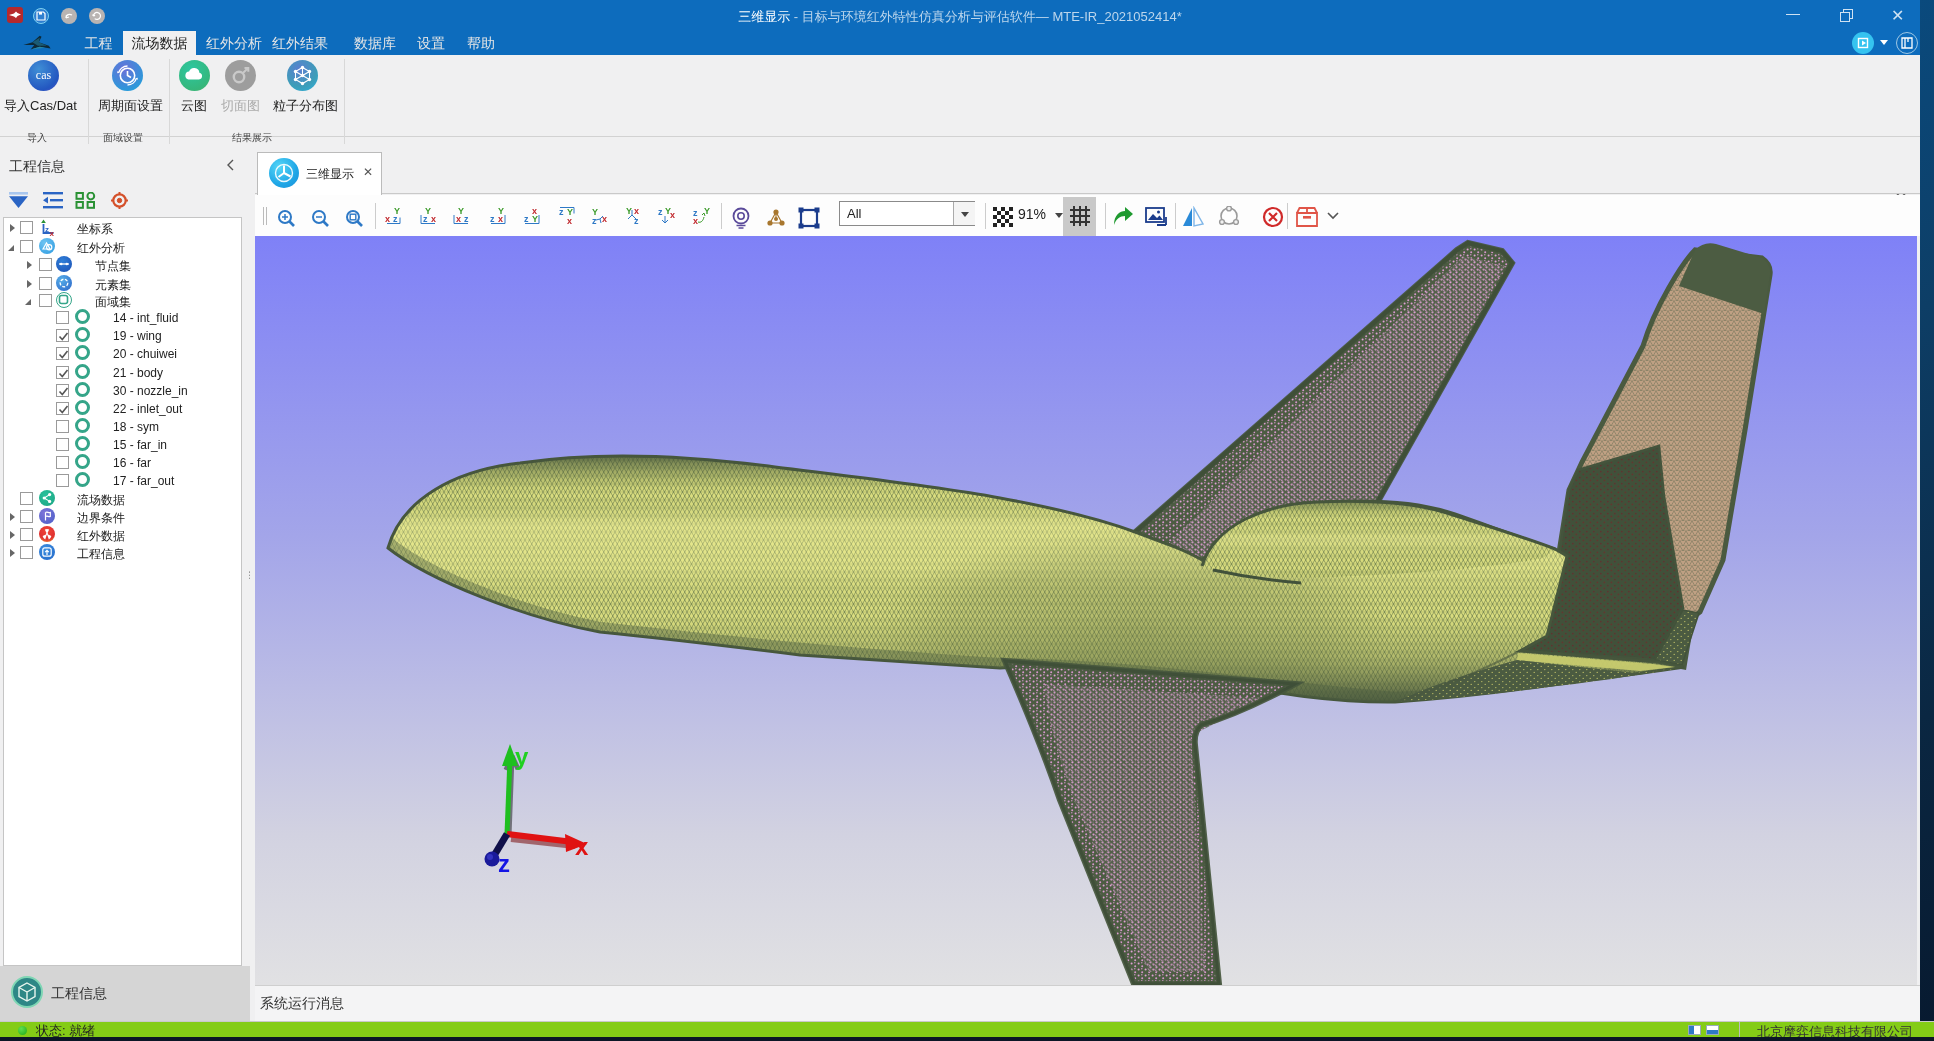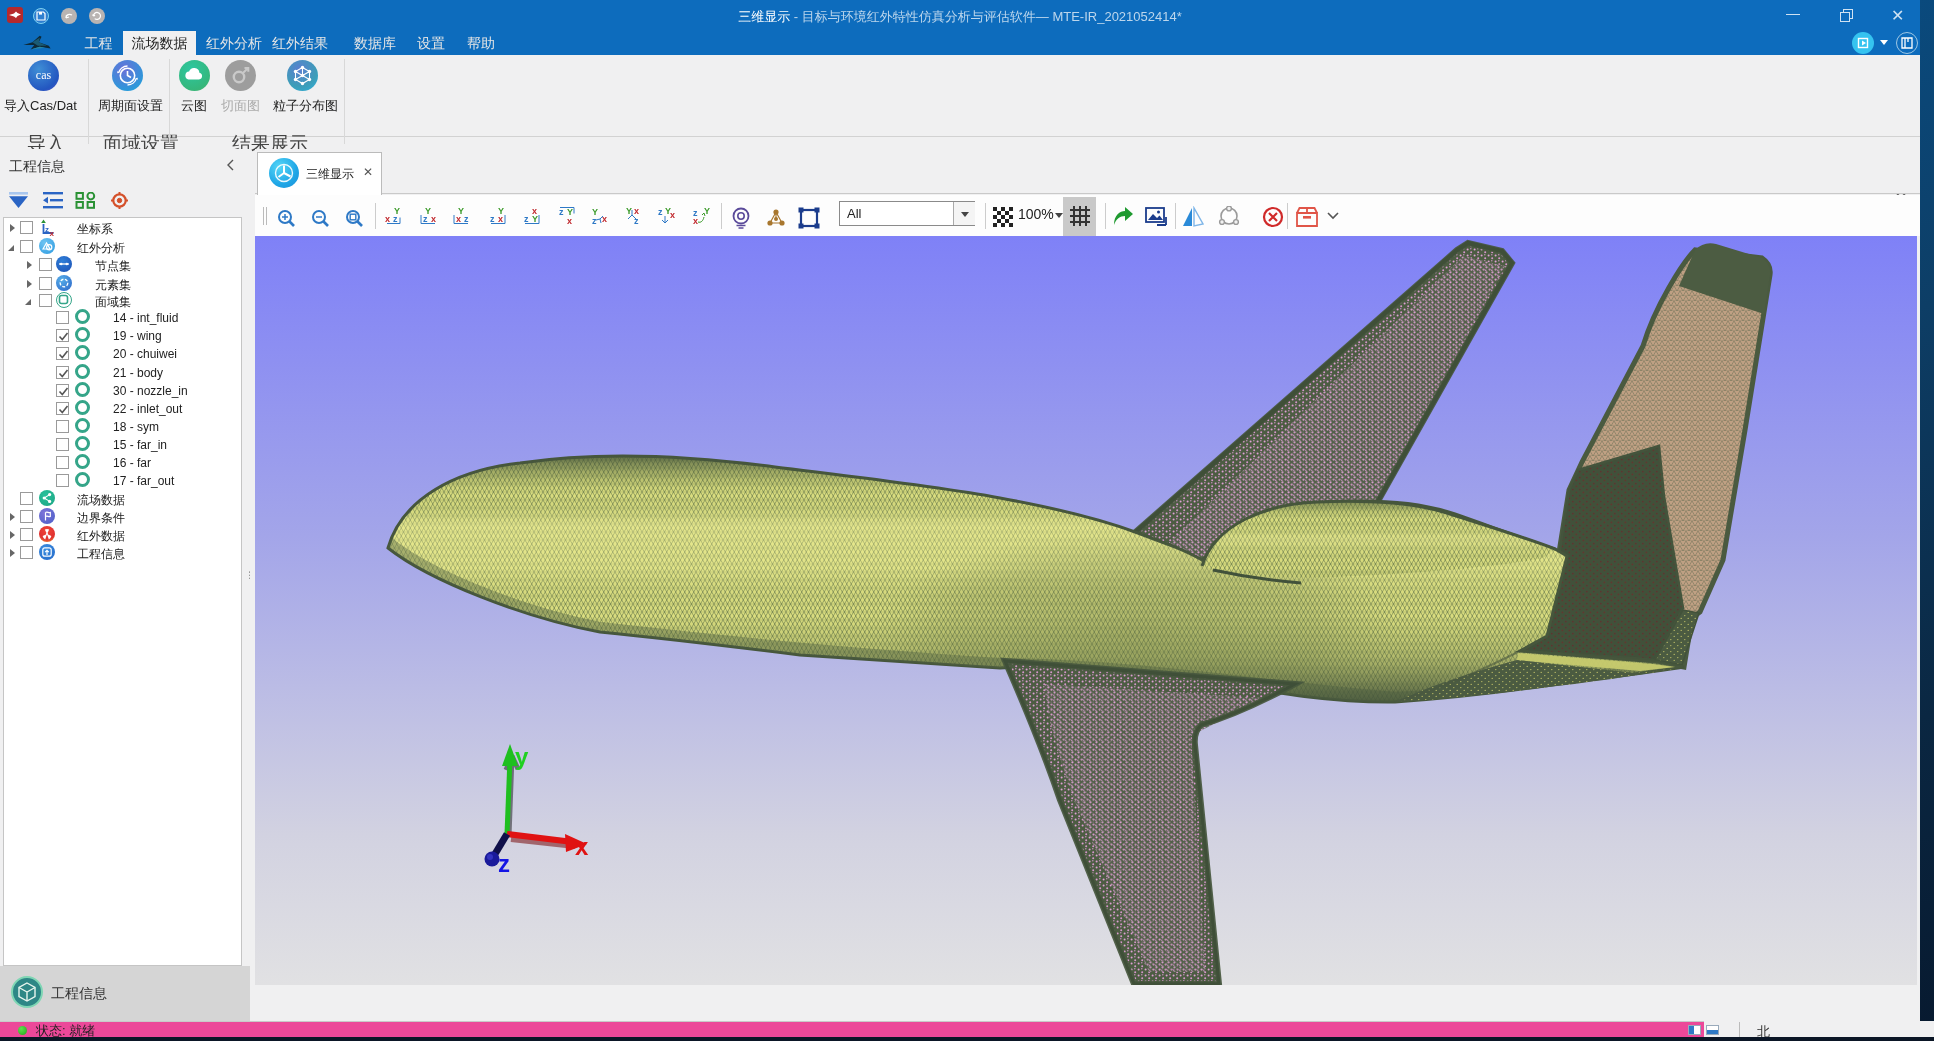--- a/index.html
+++ b/index.html
@@ -10,31 +10,31 @@
 #tabrow{left:0;top:31px;width:1920px;height:24px;background:#0d6cbd}
 .ttl{color:#fff;font-size:13px}
 .ttl2{color:#bcd6ec;font-size:13px}
 .wbtn{color:#cfe2f2;font-size:14px;line-height:31px}
 .menutab{color:#e5e5e5;font-size:14px;line-height:24px}
 .menutab.act{background:#f0f0f1;color:#222}
 
 #ribbon{left:0;top:55px;width:1920px;height:82px;background:#f0f0f1;border-bottom:1px solid #d2d2d2}
 .ric{width:31px;height:31px;border-radius:50%;position:absolute;top:5px}
 .rlabel{position:absolute;top:42px;font-size:13px;color:#222;white-space:nowrap;text-align:left}
-.rgl{position:absolute;top:76px;font-size:19px;color:#444;white-space:nowrap}
+.rgl{position:absolute;top:76px;font-size:10px;color:#444;white-space:nowrap}
 .rsep{position:absolute;top:4px;width:1px;height:85px;background:#d8d8d8}
 
 #lpanel{left:0;top:149px;width:250px;height:872px;background:#f0f0f1}
 #ptitle{left:9px;top:158px;font-size:14px;color:#333}
 #tree{left:3px;top:217px;width:239px;height:749px;background:#fff;border:1px solid #c5c5c5}
 .trow{position:absolute;left:0;height:18px;width:235px;font-size:12px;color:#222}
 .cb{position:absolute;width:13px;height:13px;border:1px solid #9a9a9a;background:#fff;top:2px}
 .exp{position:absolute;top:5px;width:0;height:0}
 #lbottom{left:0;top:966px;width:250px;height:55px;background:#d5d5d5}
-#statusbar{left:0;top:1021px;width:1704px;height:16px;background:#ec4899;border-top:1px solid #c9c9c9}
+#statusbar{left:0;top:1021px;width:1934px;height:16px;background:#84cc16;border-top:1px solid #c9c9c9}
 #botstrip{left:0;top:1037px;width:1934px;height:4px;background:#0b1626}
 #rstrip{left:1920px;top:0;width:14px;height:1021px;background:linear-gradient(160deg,#0a4a7d 0%,#0d3e66 30%,#0a2742 70%,#071a30 100%)}
 
 #tabbar2{left:255px;top:149px;width:1665px;height:45px;background:#f0f0f1;border-bottom:1px solid #c9c9c9}
 #vtab{left:257px;top:152px;width:125px;height:43px;background:#fff;border:1px solid #bbb;border-bottom:none}
 #toolbar{left:255px;top:195px;width:1665px;height:41px;background:#fdfdfd}
 #viewport{left:255px;top:236px;width:1662px;height:749px}
 #msgbar{left:255px;top:985px;width:1665px;height:36px;background:#f4f4f5;border-top:1px solid #cfcfcf}
 </style></head>
 <body>
@@ -496,21 +496,21 @@
           <rect x="0" y="8" width="4" height="4"></rect>
           <rect x="8" y="8" width="4" height="4"></rect>
           <rect x="16" y="8" width="4" height="4"></rect>
           <rect x="4" y="12" width="4" height="4"></rect>
           <rect x="12" y="12" width="4" height="4"></rect>
           <rect x="0" y="16" width="4" height="4"></rect>
           <rect x="8" y="16" width="4" height="4"></rect>
           <rect x="16" y="16" width="4" height="4"></rect>
         </g>
       </svg>
-    <div class="abs" style="left:763px;top:11px;font-size:14px;color:#222">100%</div>
+    <div class="abs" style="left:763px;top:11px;font-size:14px;color:#222">91%</div>
     <div class="abs" style="left:800px;top:18px;width:0;height:0;border-left:4px solid transparent;border-right:4px solid transparent;border-top:5px solid #444"></div>
     <div class="abs" style="left:808px;top:2px;width:33px;height:39px;background:#c9c9c9">
       <svg style="margin:9px 0 0 7px" width="20" height="20" viewBox="0 0 20 20">
           <g stroke="#333" stroke-width="2">
             <path d="M4 0v20M10 0v20M16 0v20M0 4h20M0 10h20M0 16h20"></path>
           </g>
         </svg>
     </div>
     <div class="abs" style="left:850px;top:8px;width:1px;height:26px;background:#ccc"></div>
     <svg class="abs" style="left:857px;top:12px" width="22" height="20" viewBox="0 0 22 20">
@@ -677,20 +677,23 @@
       <line x1="252" y1="598" x2="318" y2="606" stroke="#e01212" stroke-width="6"></line>
       <path d="M332 608 L310 598 L311 616 Z" fill="#e01212"></path>
       <text x="320" y="619" fill="#e01212" font-size="24" font-weight="bold" font-family="Liberation Sans">x</text>
       <line x1="252" y1="598" x2="240" y2="618" stroke="#10104a" stroke-width="7"></line>
       <circle cx="237" cy="623" r="7.5" fill="#1a1a9a"></circle>
       <circle cx="235" cy="621" r="3" fill="#3a3ac8" opacity="0.8"></circle>
       <text x="243" y="636" fill="#1515e5" font-size="24" font-weight="bold" font-family="Liberation Sans">z</text>
     </g>
   </svg>
   </div>
+  <div class="abs" id="msgbar">
+      <div class="abs" style="left:5px;top:9px;font-size:14px;color:#333">系统运行消息</div>
+    </div>
   <div class="abs" id="statusbar">
     <div class="abs" style="left:18px;top:4px;width:9px;height:9px;border-radius:50%;background:radial-gradient(circle at 35% 30%,#5fdf4f,#1fa818)"></div>
     <div class="abs" style="left:36px;top:0px;font-size:13px;color:#222">状态: 就绪</div>
     <div class="abs" style="left:1688px;top:3px;width:13px;height:10px;background:#fff;border:1px solid #9ab">
         <div style="width:5px;height:8px;background:#2e79c6"></div>
       </div>
     <div class="abs" style="left:1706px;top:3px;width:13px;height:10px;background:#fff;border:1px solid #9ab">
         <div style="width:11px;height:4px;background:#2e79c6;margin-top:4px"></div>
       </div>
     <div class="abs" style="left:1739px;top:0;width:1px;height:16px;background:#bbb"></div>

